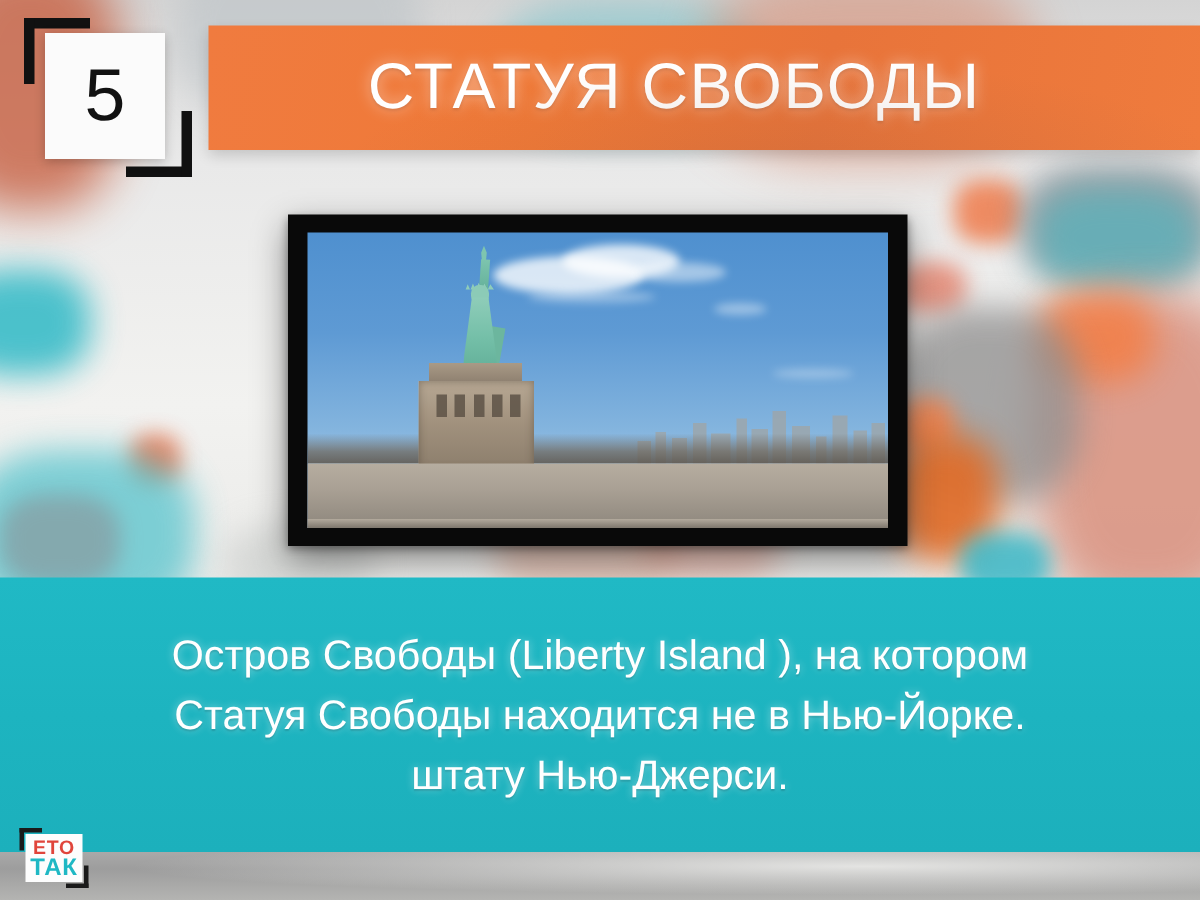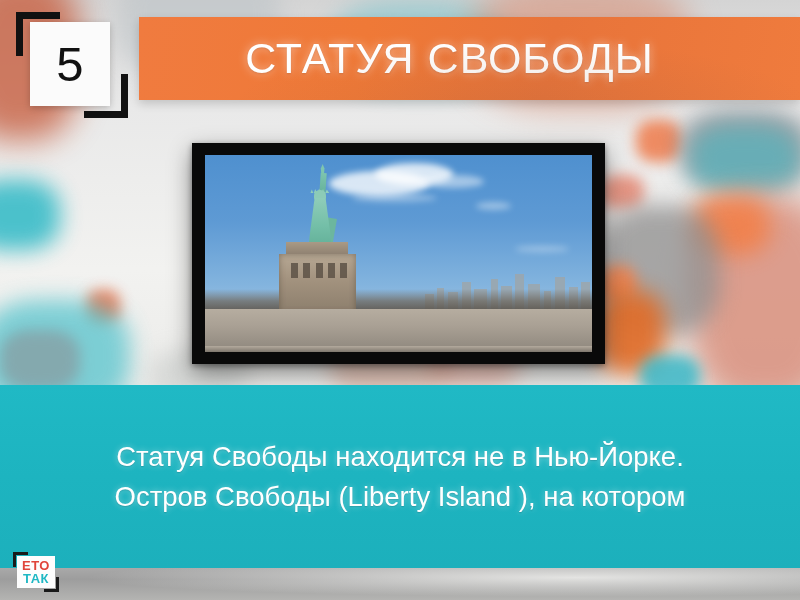--- a/index.html
+++ b/index.html
@@ -307,21 +307,21 @@
     left: 4px; top: 4px;
     width: 38px; height: 32px;
     background: #fdfdfd;
     display: flex;
     flex-direction: column;
     align-items: center;
     justify-content: center;
     line-height: 1;
   }
   .wm-top { color:#e0453b; font-size: 13px; font-weight: bold; letter-spacing:.5px; }
-  .wm-bot { color:#1fb8c4; font-size: 13px; font-weight: bold; letter-spacing:.5px; }
+  .wm-bot { color:#1fb8c4; font-size: 16px; font-weight: bold; letter-spacing:.5px; }
 
   
   .bottom-strip {
     position: absolute;
     left: 0; right: 0;
     top: 568px;
     height: 32px;
     background: linear-gradient(180deg,#a9a9a9 0%, #9d9d9d 35%, #b4b4b2 100%);
   }
   .bottom-strip::after{
@@ -418,22 +418,23 @@
       </div>
 
       <div class="ground">
         <div class="ground-wall"></div>
       </div>
     </div>
   </div>
 
   <div class="caption">
     <div class="caption-text">
+      <span>Остров Свободы (Liberty Island ), на котором</span>
       <span>Статуя Свободы находится не в Нью-Йорке.</span>
-      <span>Остров Свободы (Liberty Island ), на котором</span>
+      <span>штату Нью-Джерси.</span>
     </div>
   </div>
 
   <div class="bottom-strip"></div>
 
   <div class="watermark">
     <div class="wm-bracket tl"></div>
     <div class="wm-bracket br"></div>
     <div class="wm-box">
       <span class="wm-top">ЕТО</span>

